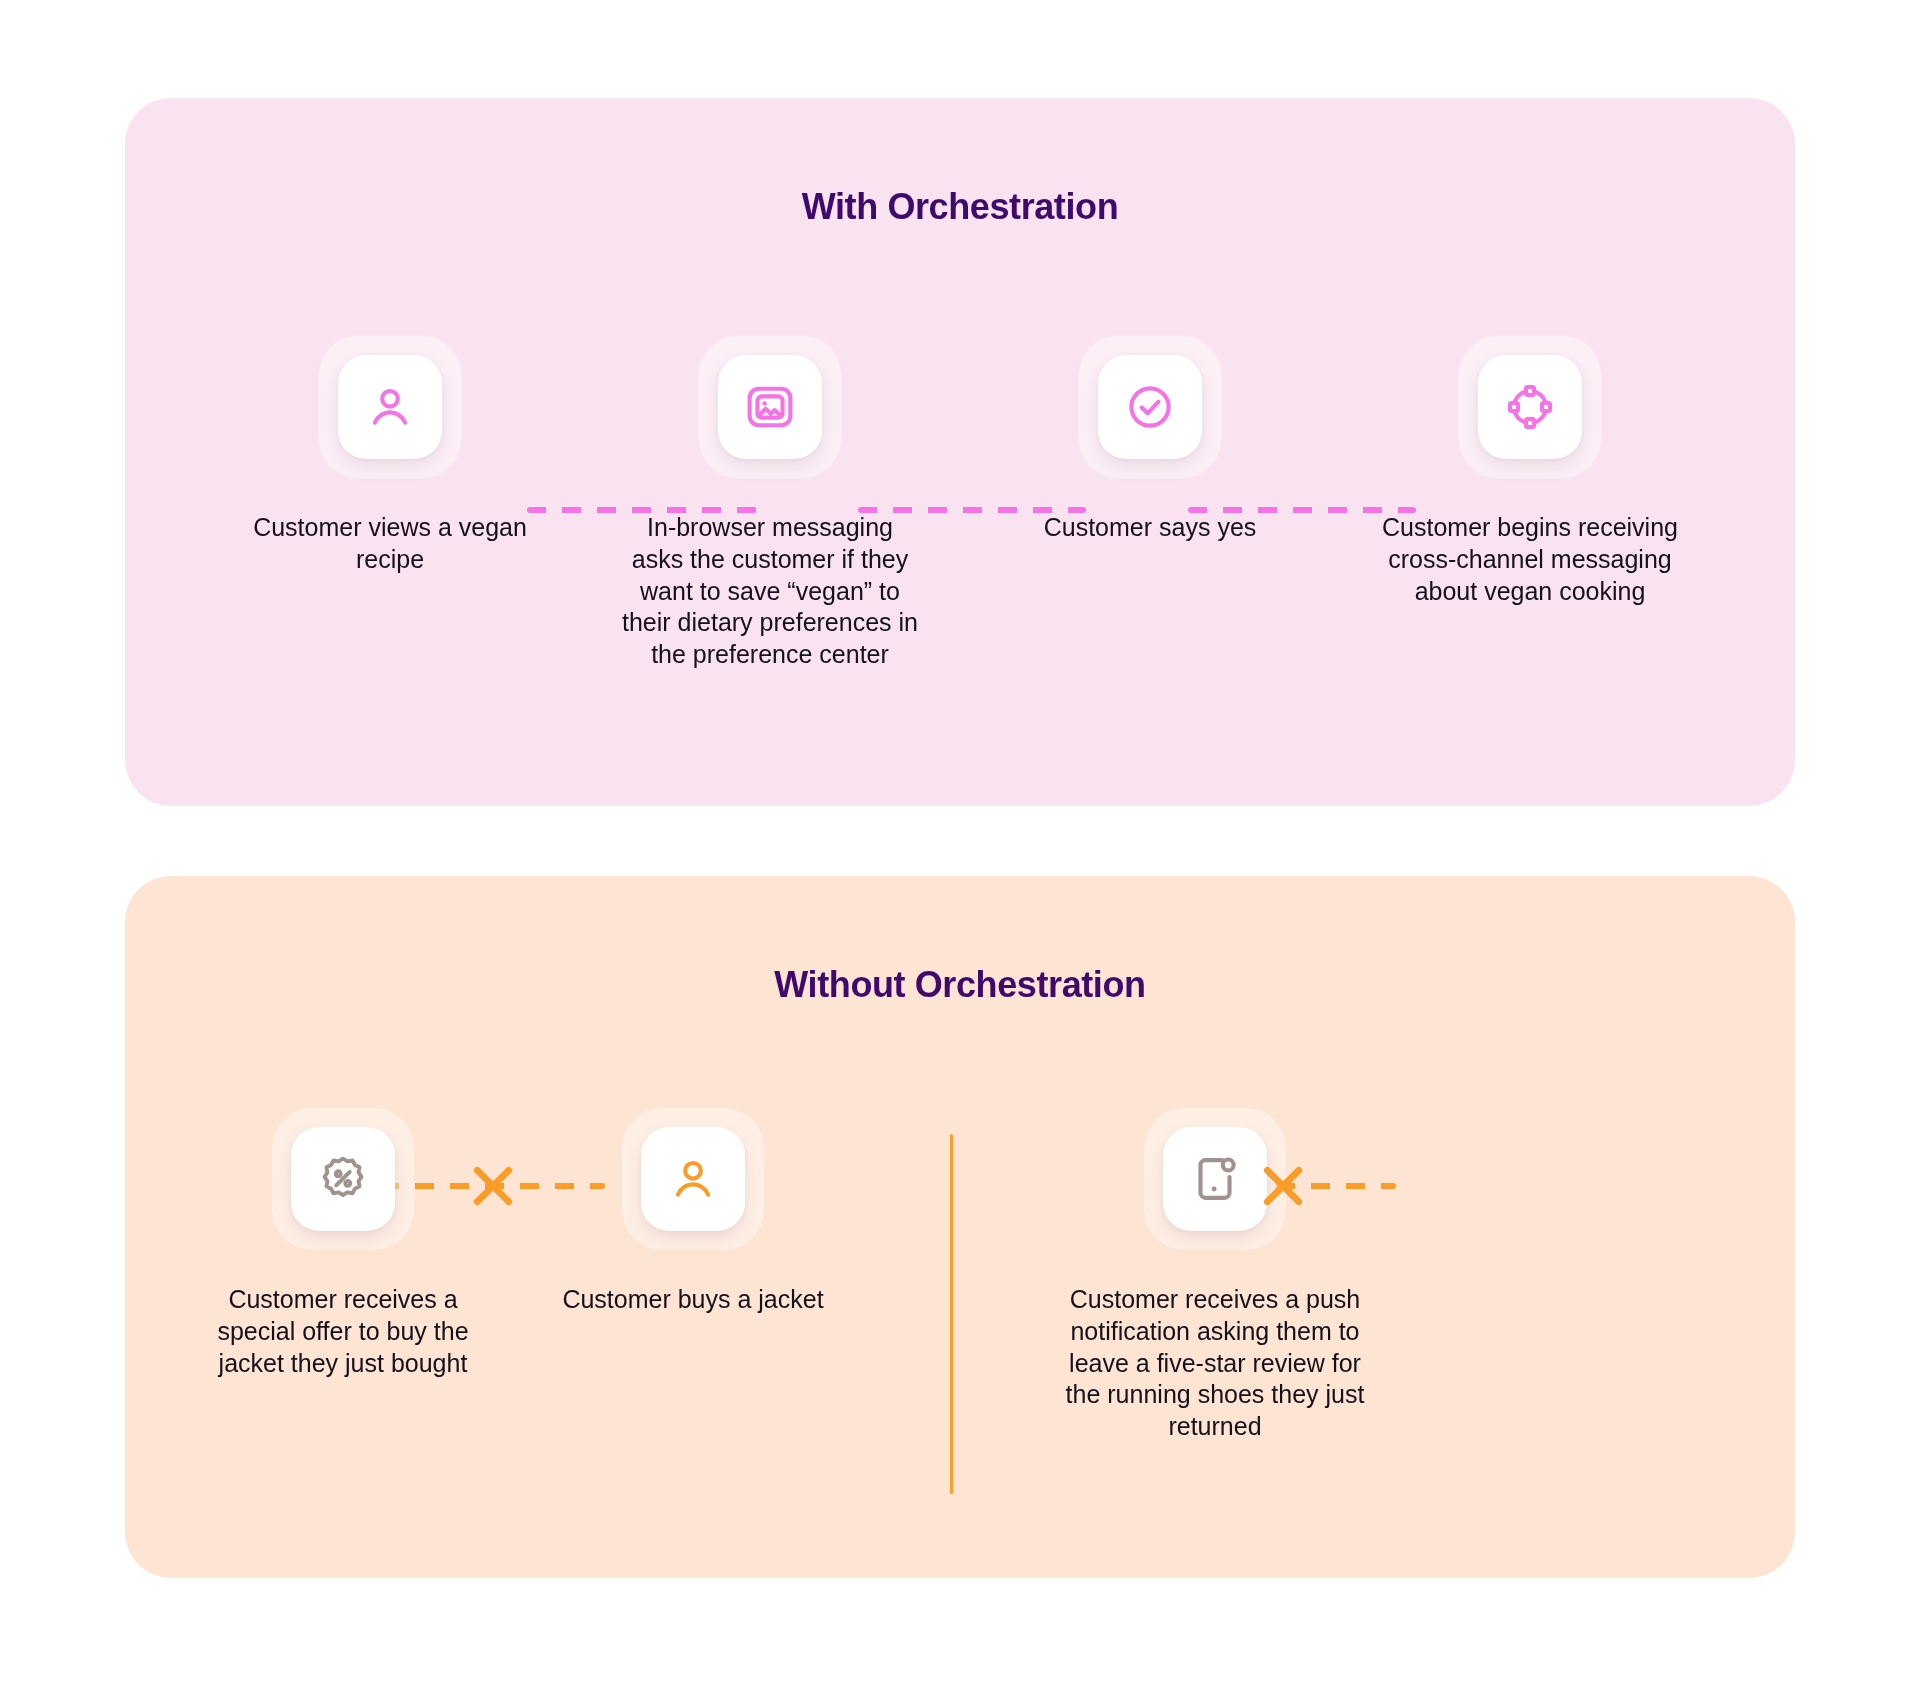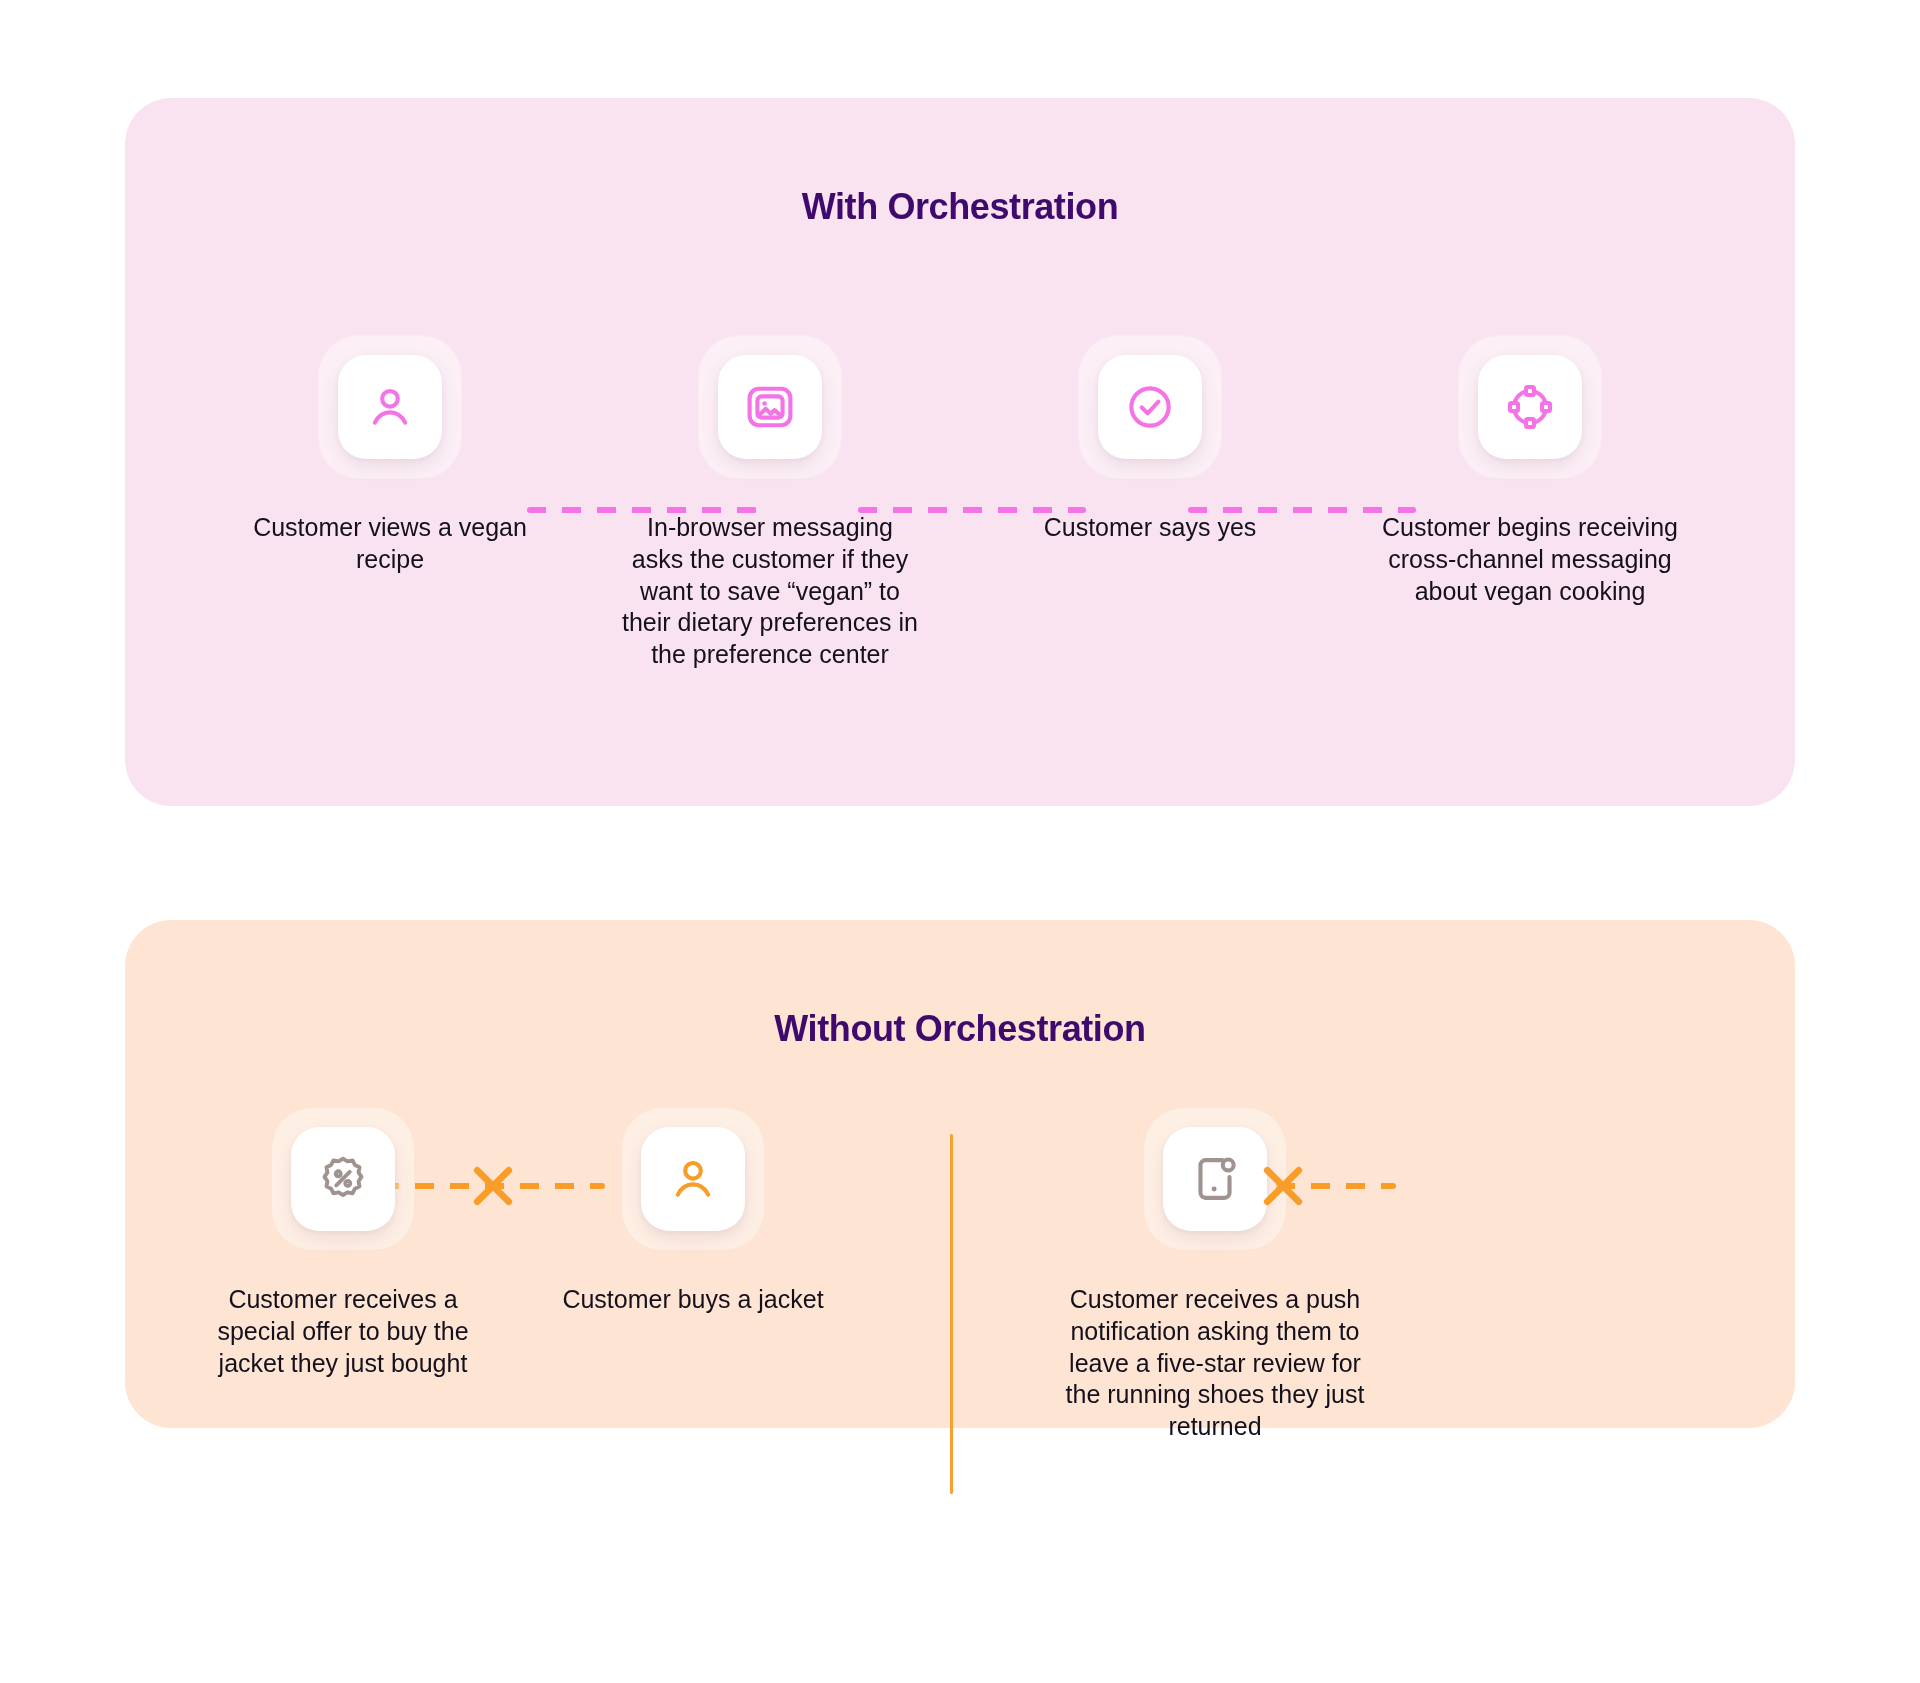--- a/index.html
+++ b/index.html
@@ -29,22 +29,22 @@
     width: 1670px;
     border-radius: 46px;
     box-sizing: border-box;
   }
   .panel--with {
     top: 98px;
     height: 708px;
     background: #fae3f0;
   }
   .panel--without {
-    top: 920px;
-    height: 508px;
+    top: 876px;
+    height: 702px;
     background: #fde4d3;
   }
 
   .panel-title {
     text-align: center;
     font-size: 36px;
     font-weight: 700;
     color: #3f0a6e;
     letter-spacing: -0.4px;
     margin: 0;

